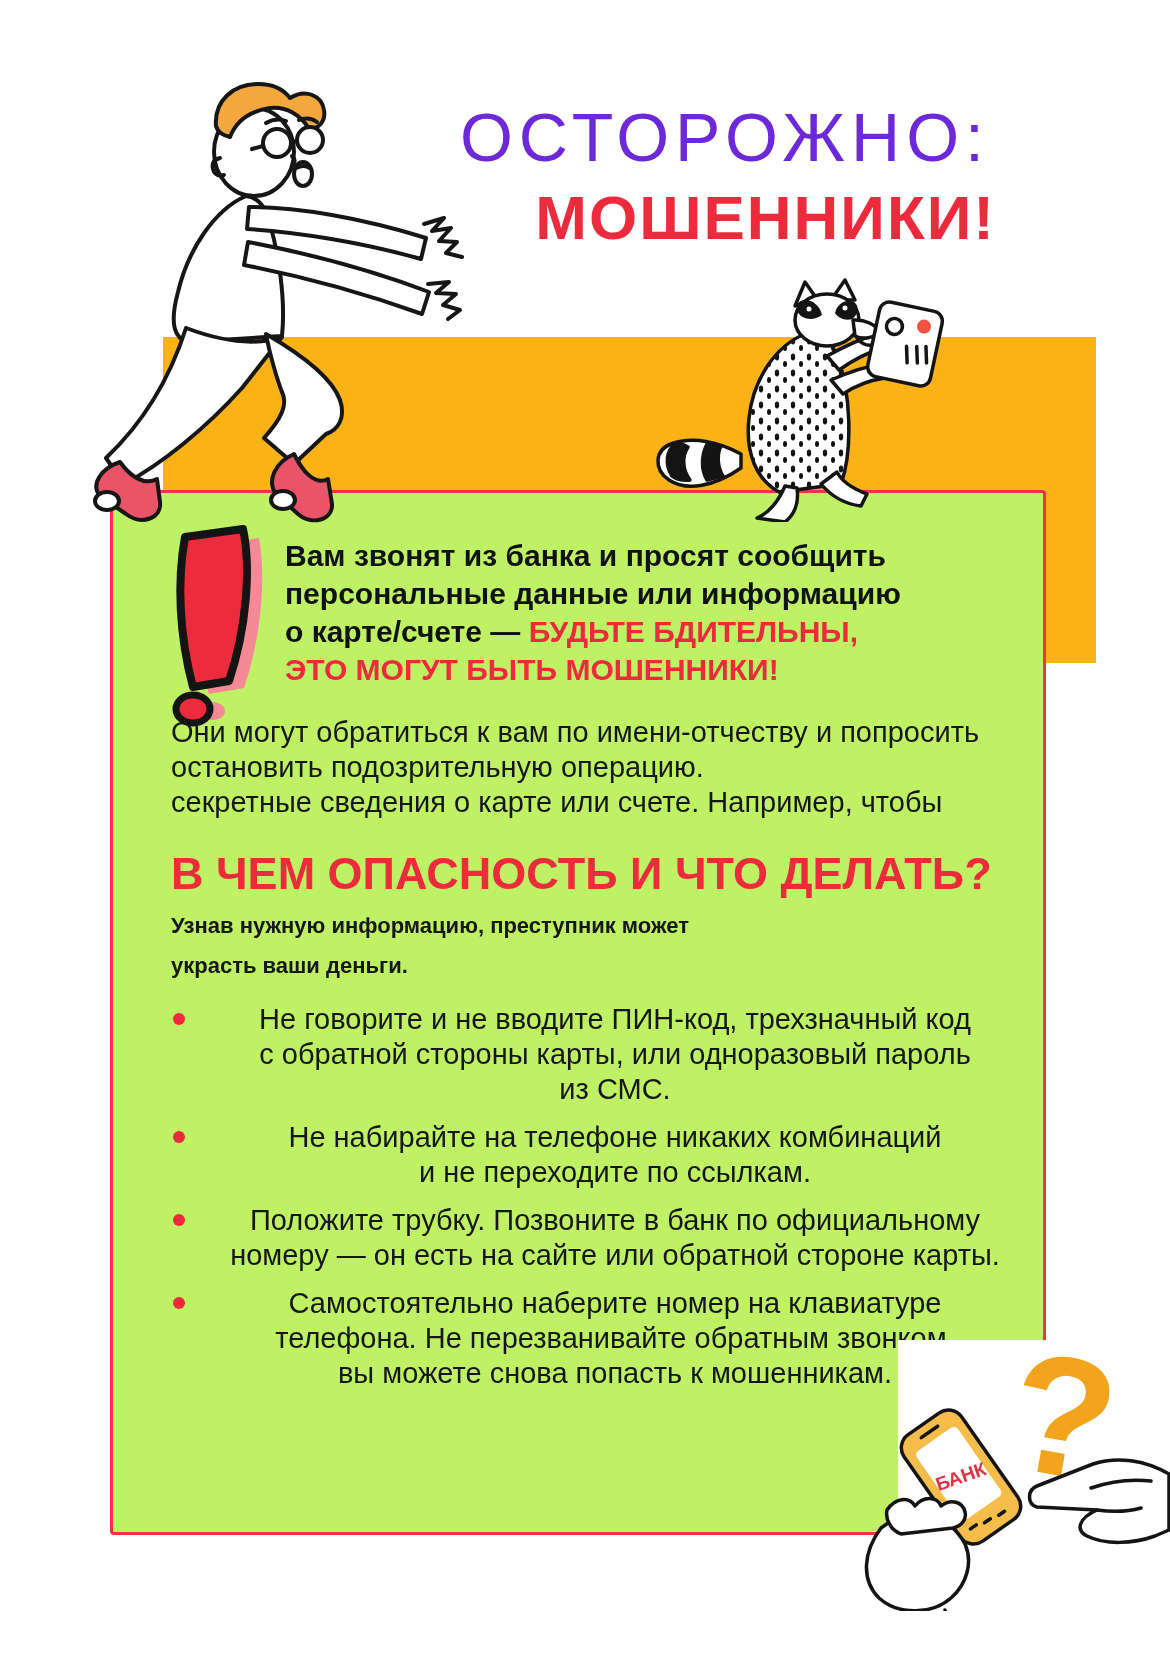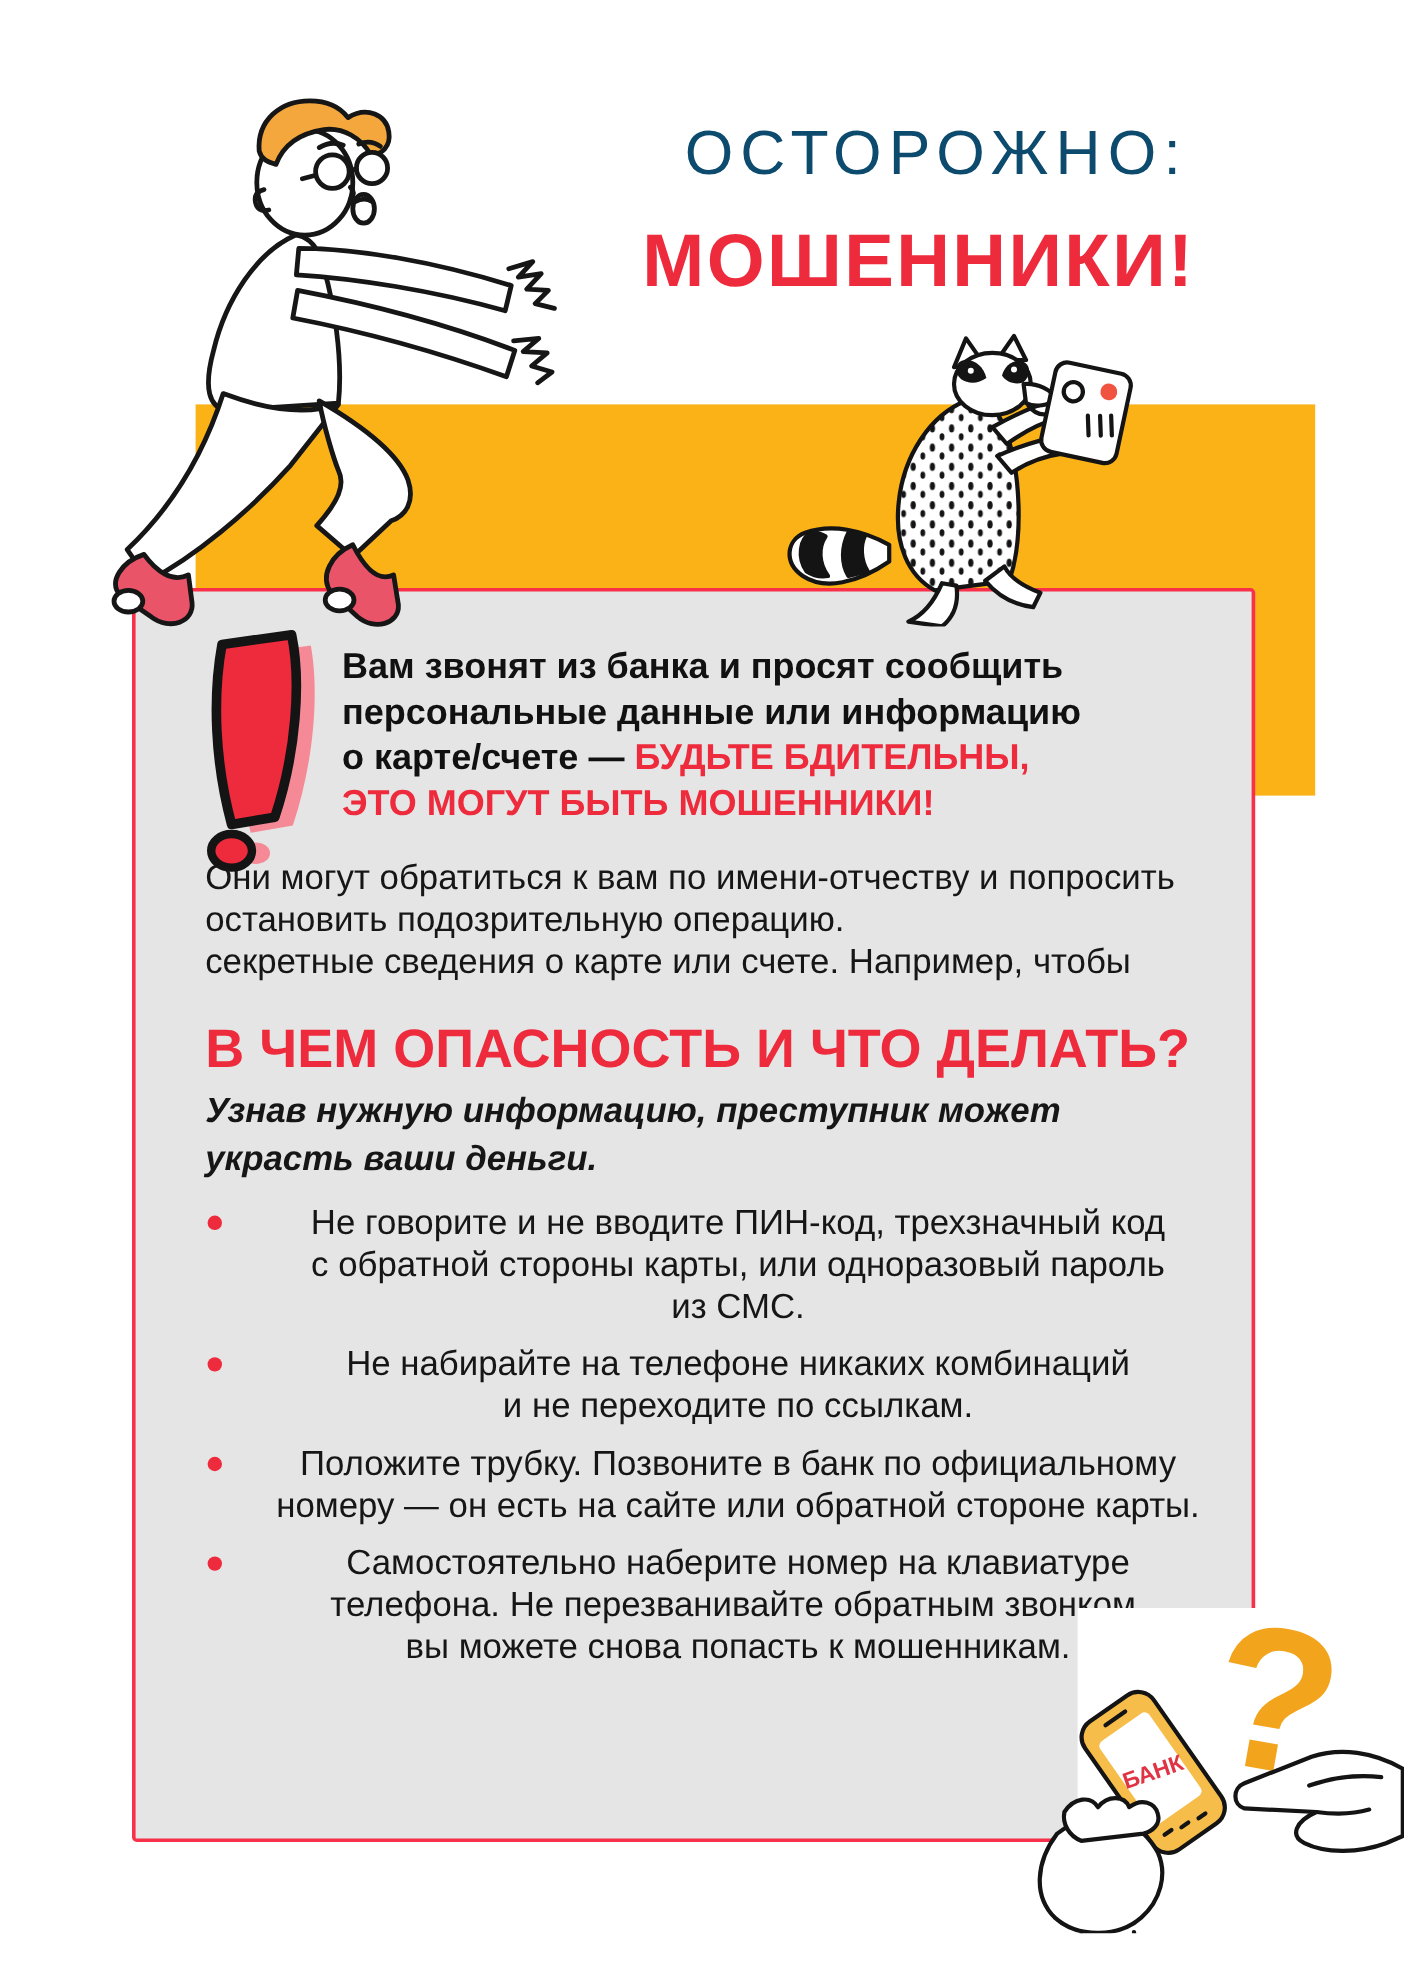--- a/index.html
+++ b/index.html
@@ -2,48 +2,48 @@
 <html><head>
 <meta charset="utf-8">
 <style>
   html,body{margin:0;padding:0;background:#ffffff;}
   .page{
     position:relative;width:1170px;height:1654px;background:#ffffff;
     overflow:hidden;font-family:"Liberation Sans",sans-serif;color:#161616;
   }
   
   .title1{
-    position:absolute;top:98px;right:180px;font-size:52px;font-weight:400;
-    letter-spacing:6px;color:#0c4a6e;white-space:nowrap;
+    position:absolute;top:98px;right:180px;font-size:68px;font-weight:400;
+    letter-spacing:6px;color:#6d28d9;white-space:nowrap;
   }
   .title2{
     position:absolute;top:182px;right:174px;font-size:62px;font-weight:700;
     letter-spacing:2px;color:#EE2B3C;white-space:nowrap;
   }
   
   .band{position:absolute;left:163px;top:337px;width:933px;height:326px;background:#FBB216;}
   
   .card{
     position:absolute;left:110px;top:490px;width:936px;height:1045px;
-    background:#e5e5e5;border:3px solid #F8304A;border-radius:4px;box-sizing:border-box;
+    background:#bef264;border:3px solid #F8304A;border-radius:4px;box-sizing:border-box;
     z-index:3;
     padding-left:12px;
   }
   .excl{position:absolute;left:42px;top:30px;width:115px;height:205px;}
   .intro{
     position:absolute;left:172px;top:44px;width:700px;
     font-size:30px;font-weight:700;line-height:38px;color:#111;
   }
   .intro .red,.danger-heading{color:#EE2B3C;}
   .content{position:absolute;left:58px;top:222px;width:850px;}
   .content .line{white-space:nowrap;}
   .para{font-size:29px;line-height:35px;margin:0 0 20px 0;}
   .para.p2{margin-bottom:36px;}
   .danger-heading{font-size:45px;line-height:36px;font-weight:700;margin:0 0 14px 0;white-space:nowrap;}
-  .danger-bold{font-size:29px;line-height:40px;font-weight:700;margin:0 0 16px 0;font-style:italic;}
+  .danger-bold{font-size:22px;line-height:40px;font-weight:700;margin:0 0 16px 0;}
   ul.warn{list-style:none;margin:0;padding:0;text-align:center;}
   ul.warn li{
     position:relative;padding-left:38px;margin-bottom:13px;
     font-size:29px;line-height:35px;
   }
   ul.warn li::before{
     content:"";position:absolute;left:2px;top:11px;width:12px;height:12px;
     border-radius:50%;background:#EE2B3C;
   }
   

